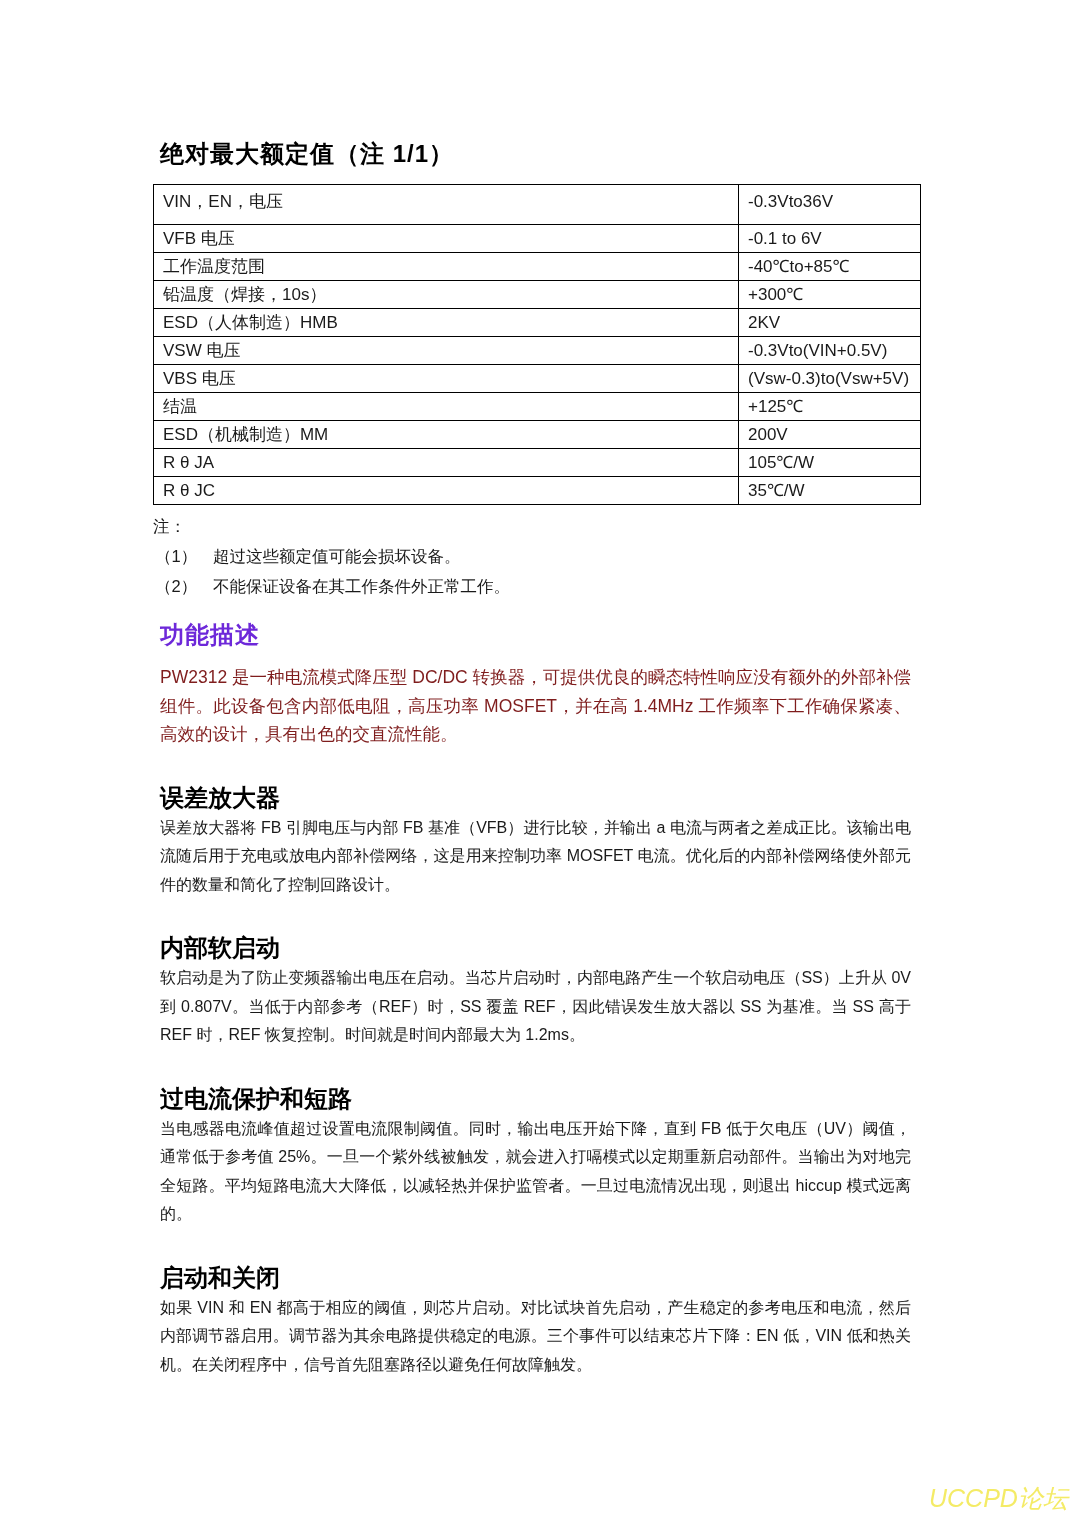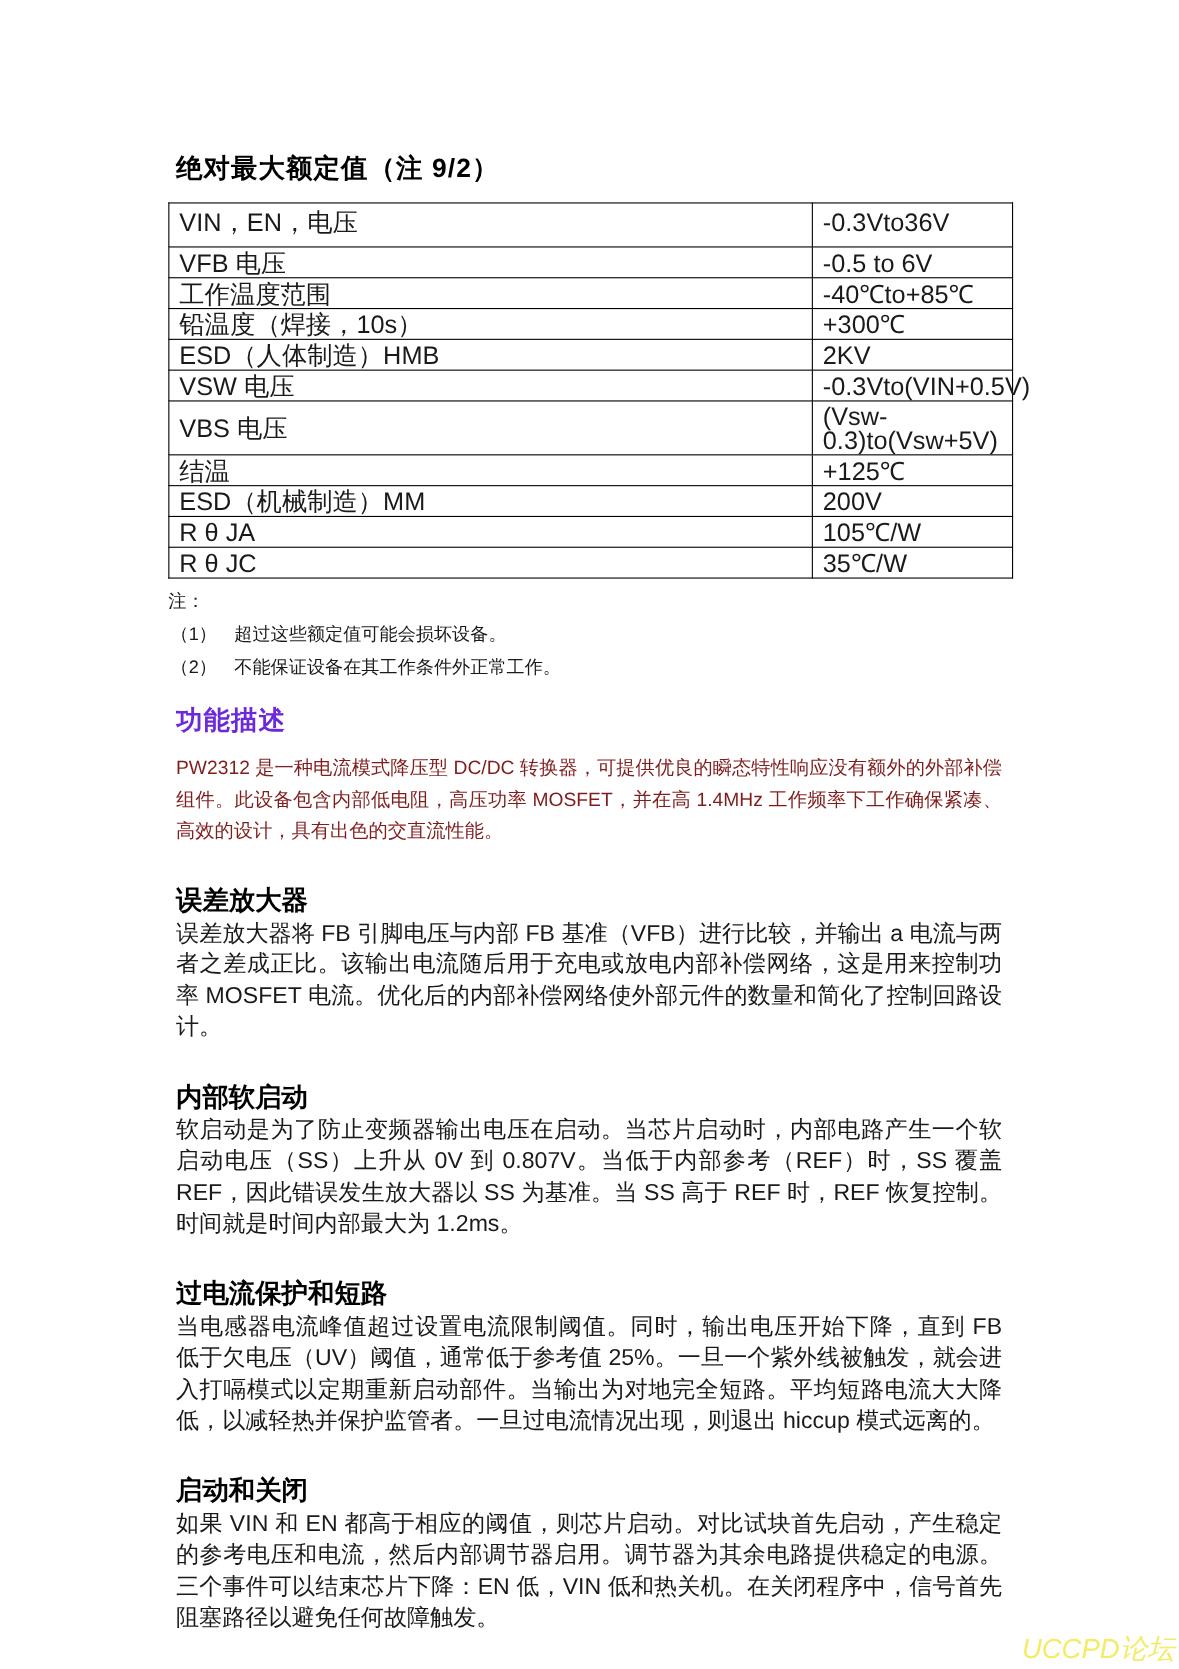--- a/index.html
+++ b/index.html
@@ -32,21 +32,21 @@
     letter-spacing:1px;
   }
   table.ratings {
     margin-top:14px;
     width:767px;
     border-collapse:collapse;
     table-layout:fixed;
   }
   table.ratings td {
     border:1.5px solid #000;
-    font-size:23px;
+    font-size:17px;
     color:#1a1a1a;
     vertical-align:middle;
     padding:2px 4px 2px 9px;
     line-height:22px;
   }
   table.ratings col.c1 { width:585px; }
   table.ratings col.c2 { width:182px; }
   table.ratings tr { height:28px; }
   table.ratings tr.tall { height:40px; }
   table.ratings tr.tall td { vertical-align:top; padding-top:6px; }
@@ -83,58 +83,58 @@
   .sub-section { margin-top:36px; margin-left:7px; }
   .sub-heading {
     font-size:24px;
     font-weight:700;
     color:#000;
     line-height:26px;
   }
   .sub-body {
     margin-top:3px;
     width:751px;
-    font-size:21px;
+    font-size:16px;
     line-height:28.5px;
     text-align:justify;
     color:#1a1a1a;
   }
   .watermark {
     position:absolute;
     left:929px;
     top:1482px;
     font-size:25px;
     font-weight:400;
     color:#f4eb66;
     white-space:nowrap;
   }
 </style>
 </head>
 <body>
 
 <div class="page">
   <div class="content">
 
-    <h1 class="doc-title">绝对最大额定值（注 9/2）</h1>
+    <h1 class="doc-title">绝对最大额定值（注 1/1）</h1>
 
     <table class="ratings">
       <colgroup>
           <col class="c1">
           <col class="c2">
         </colgroup>
       <tbody>
 
           <tr class="tall">
             <td>VIN，EN，电压</td>
             <td>-0.3Vto36V</td>
           </tr>
 
           <tr>
             <td>VFB 电压</td>
-            <td>-0.5 to 6V</td>
+            <td>-0.1 to 6V</td>
           </tr>
 
           <tr>
             <td>工作温度范围</td>
             <td>-40℃to+85℃</td>
           </tr>
 
           <tr>
             <td>铅温度（焊接，10s）</td>
             <td>+300℃</td>

